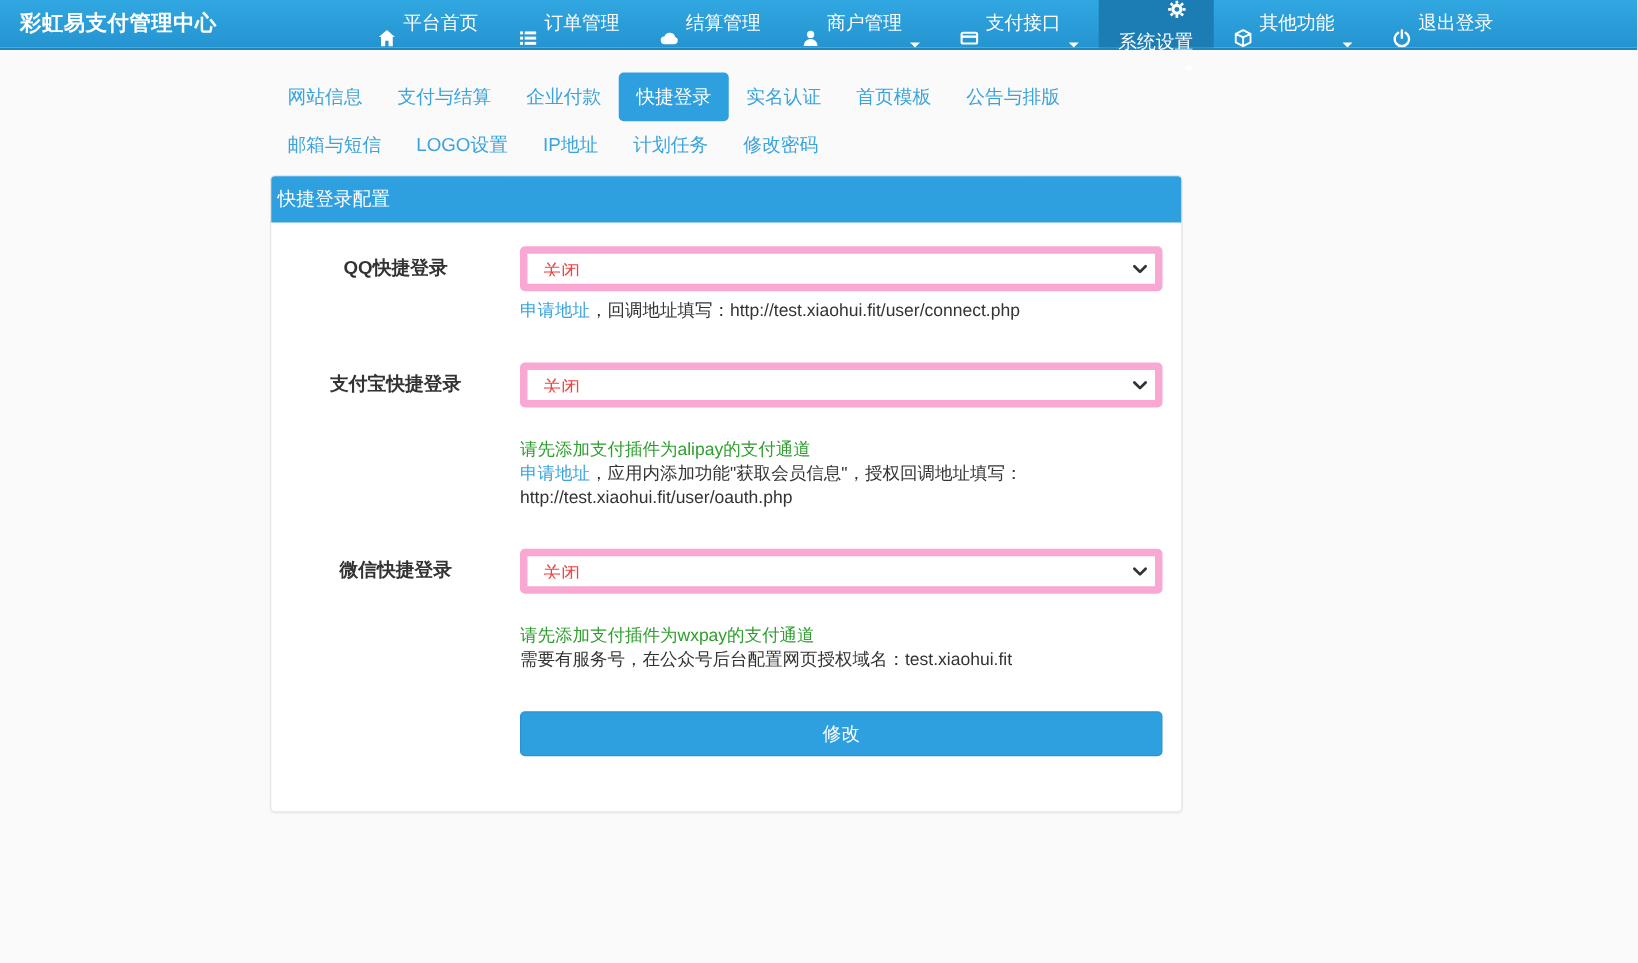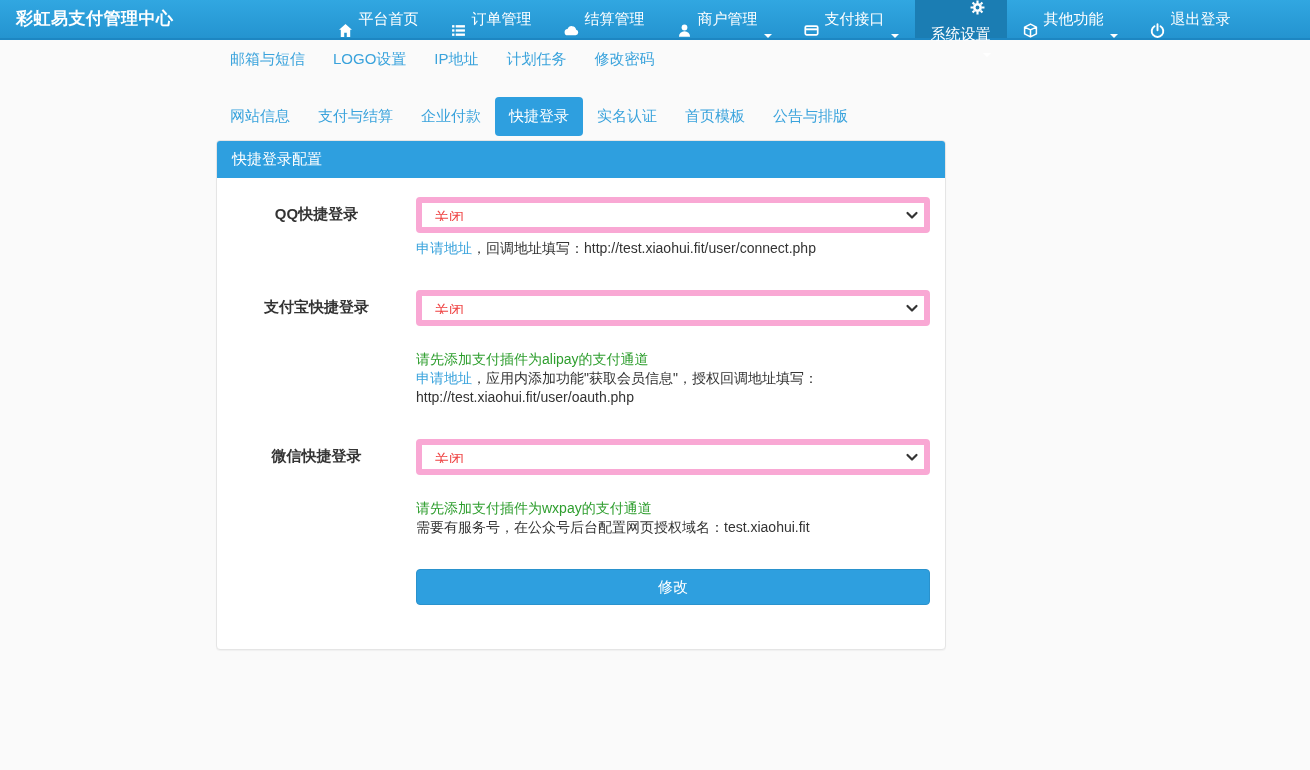--- a/index.html
+++ b/index.html
@@ -11,21 +11,20 @@
     overflow:hidden;
   }
   
   .navbar {
     height:40px;
     background:linear-gradient(#31a7e1,#2494d0);
     border-bottom:2px solid #1d86c2;
     display:flex;
     align-items:stretch;
     color:#fff;
-    gap:36px;
   }
   .brand {
     padding:0 16px;
     line-height:38px;
     font-size:17px;
     font-weight:600;
     letter-spacing:.5px;
     white-space:nowrap;
   }
   .nav-menu {
@@ -73,21 +72,21 @@
     margin-top:4px;
     background:#fff;
     border:1px solid #e5e5e5;
     border-radius:4px;
     box-shadow:0 1px 1px rgba(0,0,0,.04);
   }
   .panel-heading {
     background:#2e9fdf;
     color:#fff;
     font-size:15px;
-    padding:9px 15px;
+    padding:9px 5px;
     border-radius:3px 3px 0 0;
   }
   .panel-body { padding:15px 15px 15px; }
   .form-group { display:flex; margin-bottom:32px; }
   .form-group.first { margin-top:4px; }
   .control-label {
     width:184px;
     text-align:center;
     padding:8px 15px 0 0;
     font-weight:700;
@@ -219,35 +218,35 @@
             <path fill="none" stroke="#fff" stroke-width="1.8" stroke-linecap="round" d="M7 1.2v5.6M4.2 3a5.4 5.4 0 1 0 5.6 0"></path>
           </svg>
       </span>
       <span>退出登录</span>
     </li>
   </ul>
 </nav>
 
 <div class="content">
 
-  <ul class="pills row2">
-    <li class="pill">邮箱与短信</li>
-    <li class="pill">LOGO设置</li>
-    <li class="pill">IP地址</li>
-    <li class="pill">计划任务</li>
-    <li class="pill">修改密码</li>
-  </ul>
   <ul class="pills row1">
     <li class="pill">网站信息</li>
     <li class="pill">支付与结算</li>
     <li class="pill">企业付款</li>
     <li class="pill active">快捷登录</li>
     <li class="pill">实名认证</li>
     <li class="pill">首页模板</li>
     <li class="pill">公告与排版</li>
+  </ul>
+  <ul class="pills row2">
+    <li class="pill">邮箱与短信</li>
+    <li class="pill">LOGO设置</li>
+    <li class="pill">IP地址</li>
+    <li class="pill">计划任务</li>
+    <li class="pill">修改密码</li>
   </ul>
 
   <div class="panel">
     <div class="panel-heading">快捷登录配置</div>
     <div class="panel-body">
 
       <div class="form-group first">
         <label class="control-label">QQ快捷登录</label>
         <div class="controls">
           <div class="select-wrap">

